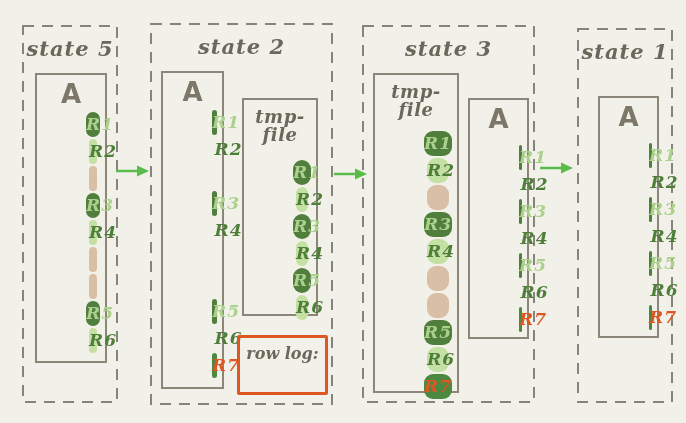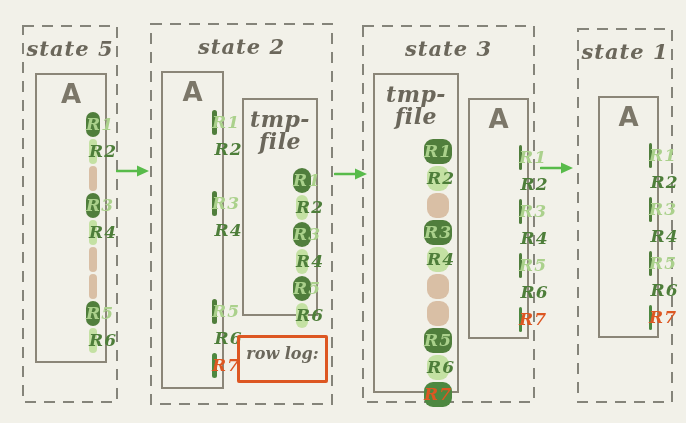--- a/index.html
+++ b/index.html
@@ -37,21 +37,21 @@
   #p4 .box-a   {left:21px;top:68px;width:61px;height:242px;}
 
   .file-title{
     text-align:center;color:var(--title,#7c7769);
   }
   .title-a{
     font-family:"DejaVu Sans",sans-serif;
     font-size:26px;font-weight:bold;line-height:1;margin-top:6px;
   }
   .title-tmp{
-    font-size:22px;font-weight:bold;font-style:italic;
+    font-size:18px;font-weight:bold;font-style:italic;
     color:var(--label,#6b675b);line-height:1;margin-top:8px;letter-spacing:0.5px;
   }
 
   
   .blocks{margin-top:5px;padding-left:44px;}
   #p2 .box-tmp .blocks{margin-top:16px;}
   #p3 .box-tmp .blocks{margin-top:12px;}
   #p3 .box-a .blocks, #p4 .box-a .blocks{margin-top:13px;}
 
   .block{
@@ -60,21 +60,21 @@
     font-size:17px;font-weight:bold;font-style:italic;letter-spacing:1px;
     width:calc(100% - 16px);
   }
   .block.dark {background:var(--dark,#507e3c);color:var(--on-dark,#abd18c);width:calc(100% - 10px);}
   .block.light{background:var(--light,#c4e1a3);color:var(--on-light,#4e7e3a);}
   .block.tan  {background:var(--tan,#d9bfa5);}
   .block.new  {background:var(--new,#4d8840);color:var(--accent,#d8491c);width:calc(100% - 10px);font-style:italic;}
 
   
   .note{
-    position:absolute;left:87px;top:312px;width:91px;height:48px;
+    position:absolute;left:87px;top:312px;width:91px;height:60px;
     border:3px solid var(--accent,#e2632f);border-radius:2px;
     box-sizing:border-box;text-align:center;
     font-size:16px;font-weight:bold;font-style:italic;
     color:var(--label,#6b675b);line-height:1.55;padding-top:4px;
   }
 
   
   .arrow{position:absolute;width:34px;height:14px;}
   #a1{left:116px;top:164px;}
   #a2{left:334px;top:167px;}

